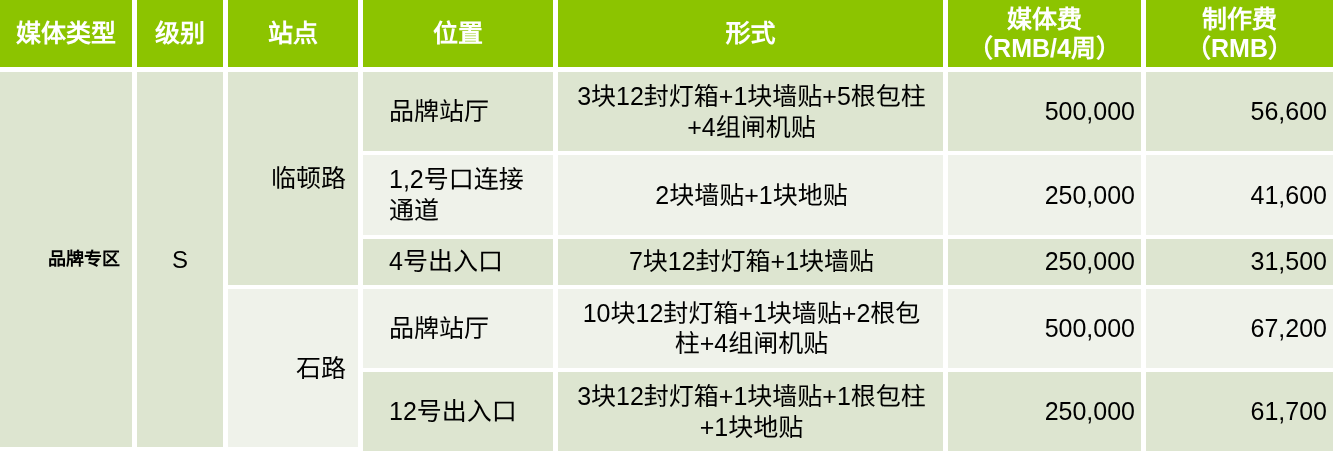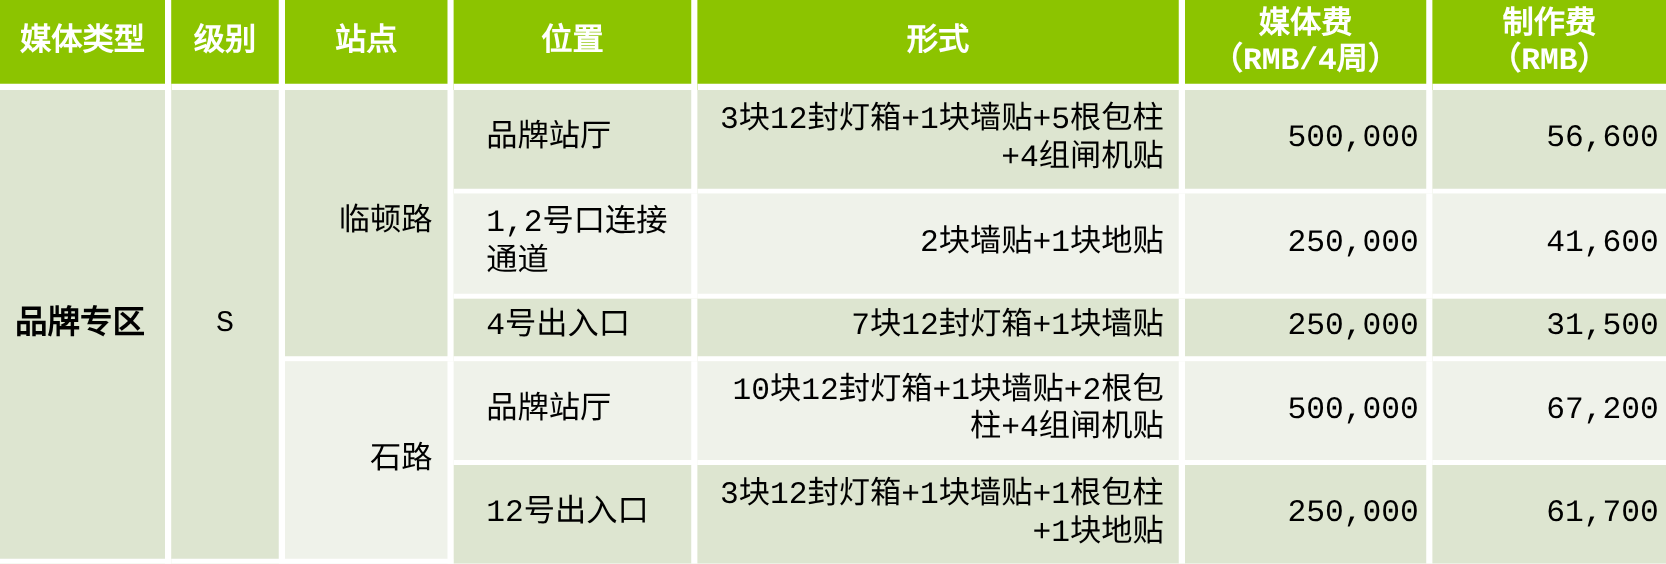--- a/index.html
+++ b/index.html
@@ -15,21 +15,20 @@
     font-family: "Liberation Sans", "DejaVu Sans", sans-serif;
     -webkit-font-smoothing: antialiased;
   }
 
   .rate-table {
     width: 1333px;
     height: 451px;
     border-collapse: separate;
     border-spacing: 0;
     table-layout: fixed;
-    font-family: Liberation Mono, monospace;
   }
 
   
   col.c-type   { width: 137px; }
   col.c-level  { width:  91px; }
   col.c-station{ width: 135px; }
   col.c-pos    { width: 195px; }
   col.c-form   { width: 390px; }
   col.c-media  { width: 198px; }
   col.c-prod   { width: 187px; }
@@ -68,37 +67,37 @@
   tbody td.last-col { border-right: none; margin-left: 40px; }
   tbody tr.last-row > td { border-bottom: none; }
 
   
   tbody td.band-light { background: #EFF2EA; }
   tbody td.band-dark  { background: #DDE5D0; }
   td.align-right  { text-align: right; padding-right: 6px; }
 
   td.cell-type {
     font-weight: bold;
-    font-size: 26px;
-    text-align: left;
+    font-size: 18px;
+    text-align: right;
   }
   td.cell-level {
     text-align: center;
     font-size: 24px;
   }
   td.cell-station {
     text-align: right;
     margin-left: 31px;
   }
   td.cell-pos {
     text-align: left;
     padding-left: 26px;
   }
   td.cell-form {
-    text-align: right;
+    text-align: center;
     padding-left: 14px;
   }
 </style>
 </head>
 <body>
 
 <table class="rate-table">
   <colgroup>
     <col class="c-type">
       <col class="c-level">

